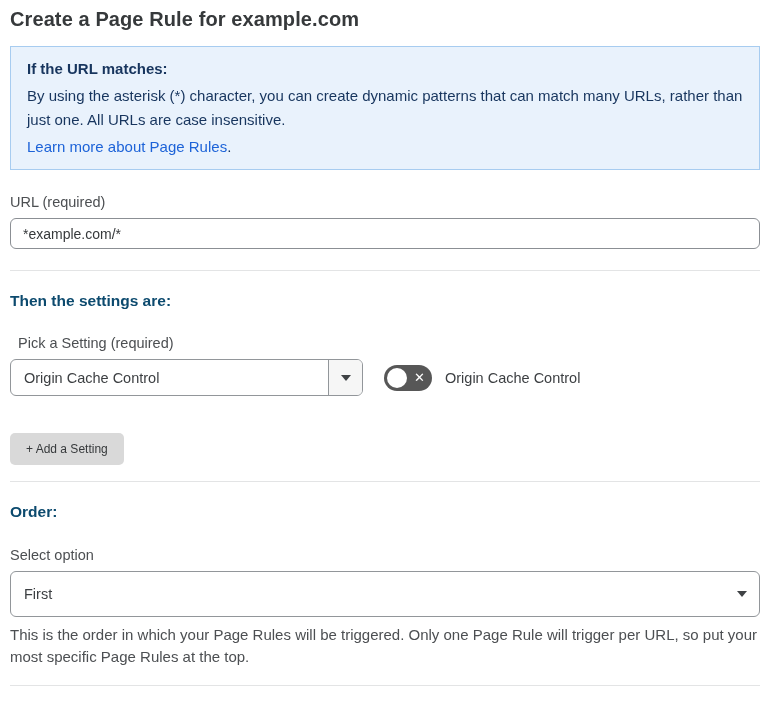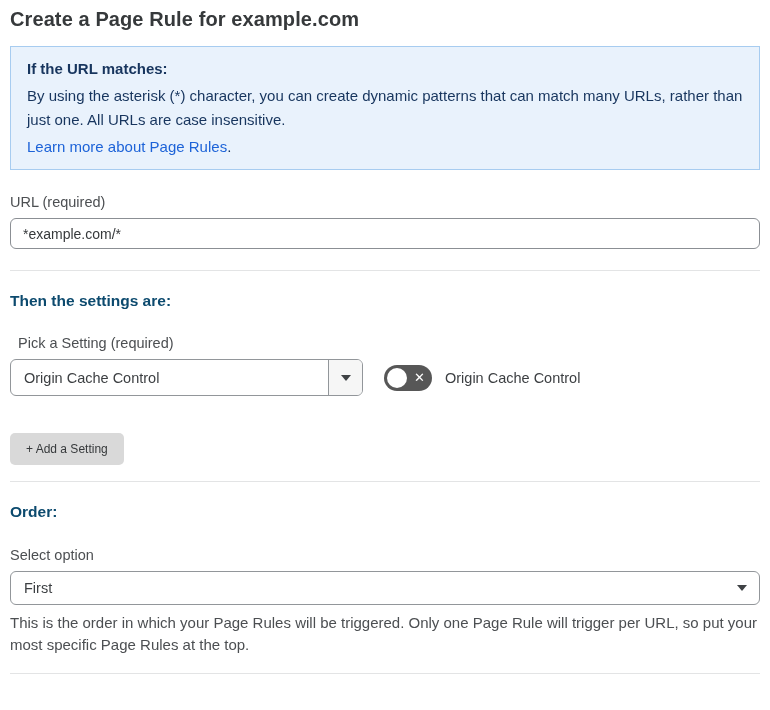--- a/index.html
+++ b/index.html
@@ -176,21 +176,21 @@
     padding: 0 16px;
   }
   .btn-gray {
     background: #d9d9d9;
     color: #36393b;
   }
   .add-setting-btn { margin-top: 37px; }
 
   .order-label { margin-top: 26px; }
 
-  .order-select { width: 750px; height: 34px; margin-top: 8px; }
+  .order-select { width: 750px; height: 46px; margin-top: 8px; }
   .order-select .select-plain-arrow {
     width: 34px;
     display: flex;
     align-items: center;
     justify-content: center;
   }
 
   .order-help {
     margin-top: 7px;
     font-size: 15px;

